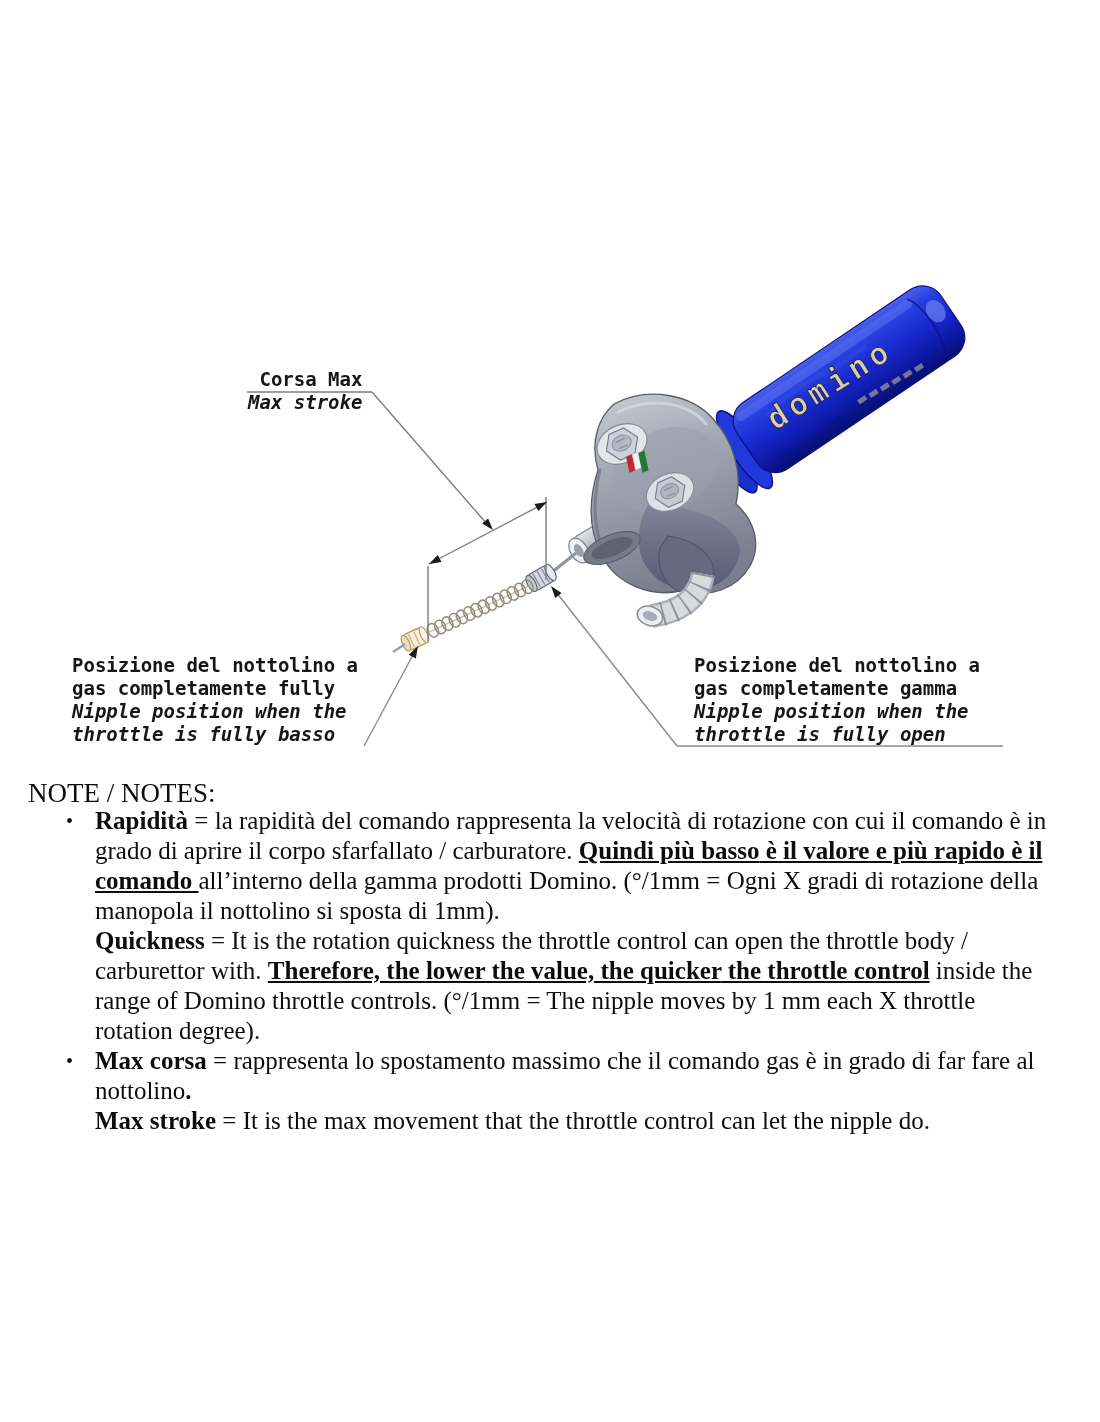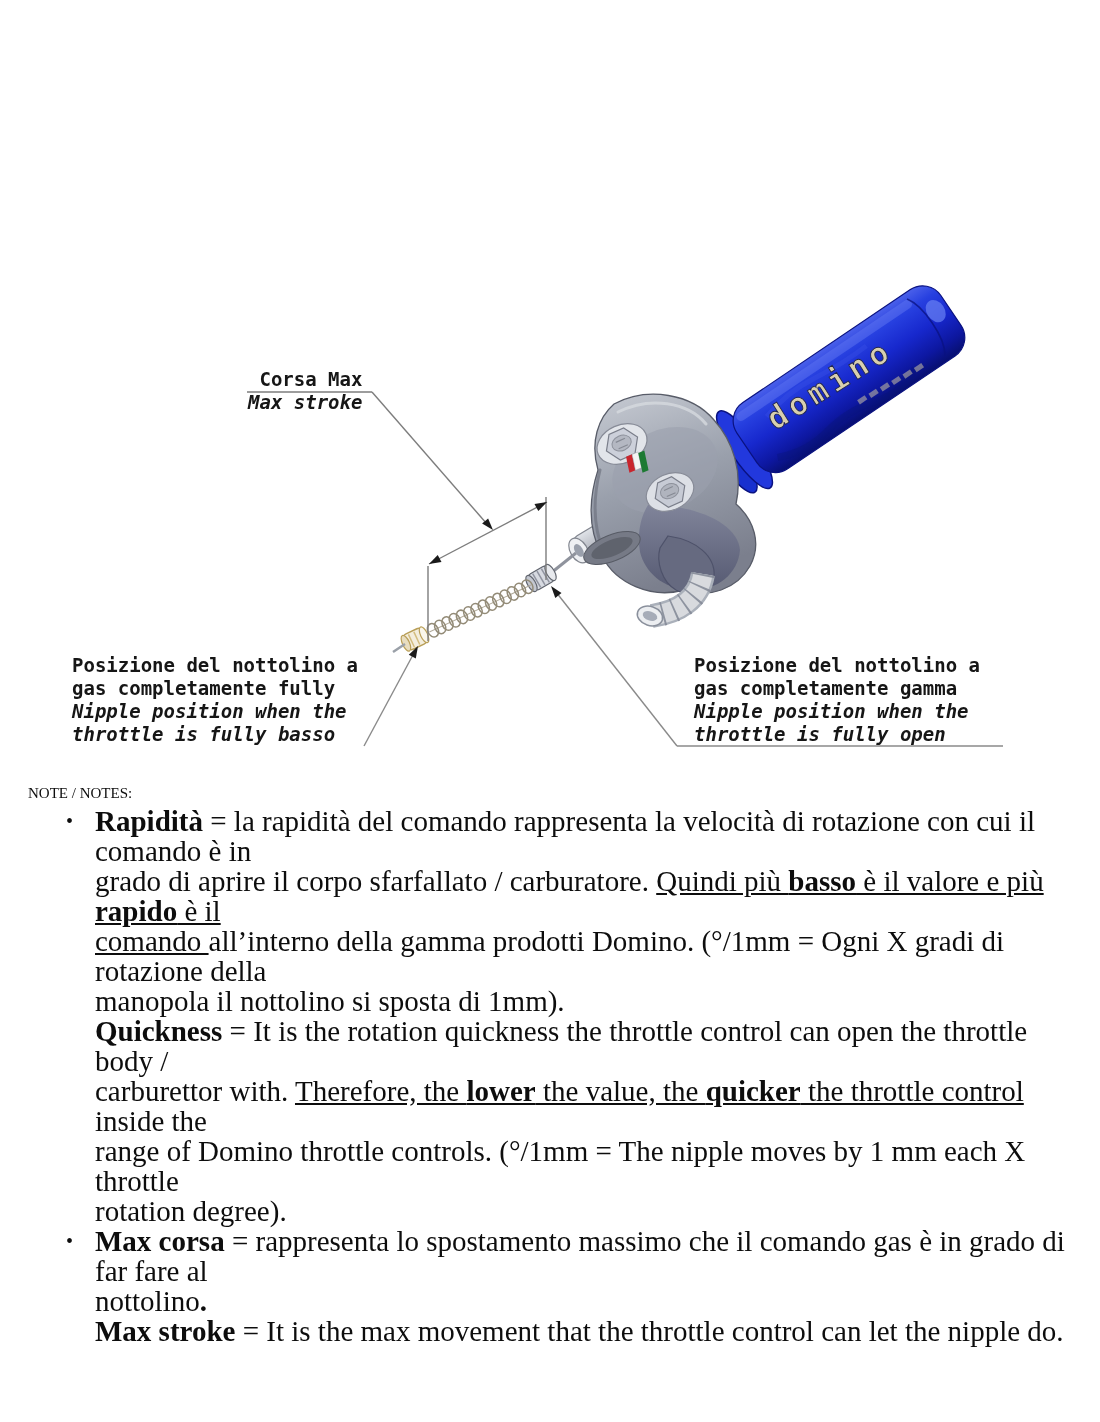--- a/index.html
+++ b/index.html
@@ -16,26 +16,26 @@
   }
   .callout .i{font-style:italic;}
   .callout .u{text-underline-offset:3px;}
   .callout .iu{font-style:italic;text-underline-offset:3px;}
   .corsa{left:248px;top:368px;text-align:right;}
   .closed{left:72px;top:654px;}
   .open{left:694px;top:654px;}
 
   
   .notes{position:absolute;left:28px;top:780px;width:1046px;color:#0d0d0d;}
-  .notes-title{font-size:15px;line-height:26px;}
+  .notes-title{font-size:27px;line-height:26px;}
   .bullet-row{display:flex;align-items:flex-start;}
   .bullet{flex:none;width:29px;margin-left:38px;font-size:20px;line-height:30px;}
-  .note-text{flex:1;font-size:29px;line-height:30px;}
+  .note-text{flex:1;font-size:25px;line-height:30px;}
   .note-text .b{font-weight:bold;}
-  .note-text .u{text-decoration:underline;}
+  .note-text .u{text-decoration:underline;font-weight:bold;}
   .note-text .bu{font-weight:bold;text-decoration:underline;}
 </style>
 </head>
 <body>
 
 <div class="page">
 
   <svg class="diagram" width="1100" height="1422" viewBox="0 0 1100 1422">
     <defs>
       <linearGradient id="gripGrad" x1="0" y1="0" x2="0" y2="1">

